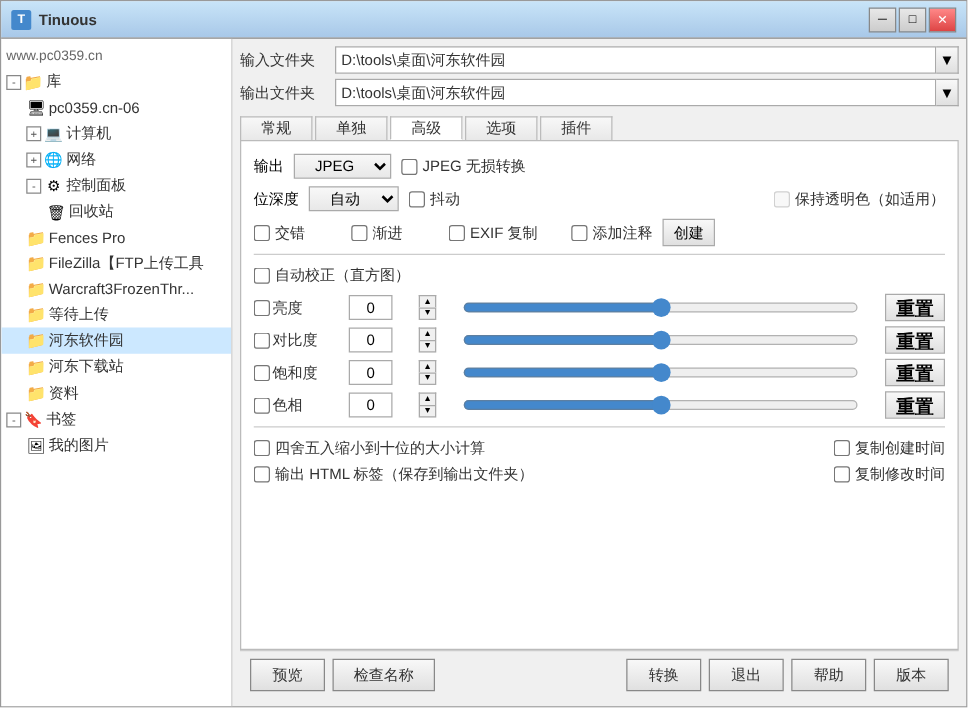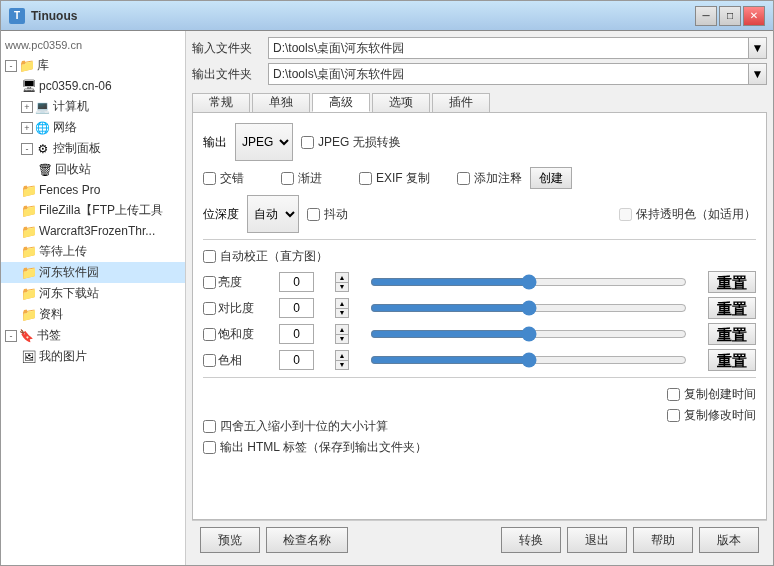--- a/index.html
+++ b/index.html
@@ -36,42 +36,42 @@
     
     
     .tabs { display: flex; margin-top: 4px; margin-bottom: 0; }
     .tab { padding: 0 16px; border: 1px solid #bbb; border-bottom: none; background: linear-gradient(to bottom, #f8f8f8, #e8e8e8); cursor: pointer; margin-right: 2px; color: #333; font-size: 12px; }
     .tab.active { background: white; border-bottom: 1px solid white; z-index: 1; position: relative; }
     
     
     .tab-content { flex: 1; border: 1px solid #bbb; background: white; padding: 10px; overflow-y: auto; }
     .section-row { display: flex; align-items: center; margin-bottom: 6px; gap: 8px; }
     
-    select { height: 38px; border: 1px solid #aaa; background: linear-gradient(to bottom, #f8f8f8, #e8e8e8); padding: 0 2px; font-size: 12px; cursor: pointer; }
+    select { height: 20px; border: 1px solid #aaa; background: linear-gradient(to bottom, #f8f8f8, #e8e8e8); padding: 0 12px; font-size: 12px; cursor: pointer; }
     
     .checkbox-label { display: flex; align-items: center; gap: 4px; cursor: pointer; color: #333; font-size: 12px; }
     input[type="checkbox"] { width: 13px; height: 13px; cursor: pointer; }
     
     .save-settings-label { font-size: 12px; color: #333; margin: 6px 0 4px; }
     
     
     .correction-section { margin-top: 8px; }
     .correction-title { font-size: 12px; color: #333; font-weight: bold; margin-bottom: 6px; }
     
     .slider-row { display: flex; align-items: center; margin-bottom: 4px; gap: 21px; }
     .slider-checkbox { display: flex; align-items: center; width: 55px; gap: 2px; }
     .number-input { width: 35px; height: 20px; border: 1px solid #aaa; text-align: center; font-size: 12px; padding: 0; }
     .spin-buttons { display: flex; flex-direction: column; width: 14px; height: 20px; }
     .spin-btn { flex: 1; border: 1px solid #aaa; background: #f0f0f0; display: flex; align-items: center; justify-content: center; font-size: 7px; cursor: pointer; line-height: 1; }
     .spin-btn:first-child { border-bottom: none; }
     input[type="range"] { flex: 1; height: 16px; accent-color: #4488cc; }
     .reset-btn { padding: 2px 8px; height: 22px; border: 1px solid #aaa; background: linear-gradient(to bottom, #f8f8f8, #e0e0e0); cursor: pointer; font-size: 15px; white-space: nowrap; font-weight: bold; }
     
     .bottom-checkboxes { display: flex; justify-content: space-between; margin-top: 8px; }
-    .bottom-left { display: flex; flex-direction: column; gap: 4px; margin-top: 32px; }
+    .bottom-left { display: flex; flex-direction: column; gap: 4px; }
     .bottom-right { display: flex; flex-direction: column; gap: 4px; }
     
     
     .footer { display: flex; align-items: center; padding: 6px 8px; border-top: 1px solid #ccc; background: #f0f0f0; gap: 6px; }
     .footer-spacer { flex: 1; }
     .footer-btn { padding: 4px 16px; height: 26px; border: 1px solid #888; background: linear-gradient(to bottom, #f8f8f8, #e0e0e0); cursor: pointer; font-size: 12px; color: #333; min-width: 60px; }
     
     .divider-line { border: none; border-top: 1px solid #ccc; margin: 6px 0; }
     
     .create-btn { padding: 2px 8px; height: 22px; border: 1px solid #aaa; background: linear-gradient(to bottom, #f8f8f8, #e0e0e0); cursor: pointer; font-size: 12px; }
@@ -225,55 +225,55 @@
             <option>BMP</option>
           </select>
           <label class="checkbox-label">
             <input type="checkbox" style="">
             <span>JPEG 无损转换</span>
           </label>
         </div>
 
 
         <div class="section-row">
-          <label class="checkbox-label" style="min-width:70px">
-            <input type="checkbox" style="">
-            <span>交错</span>
-          </label>
-          <label class="checkbox-label" style="min-width:70px">
-            <input type="checkbox" style="">
-            <span>渐进</span>
-          </label>
-          <label class="checkbox-label" style="min-width:90px">
-            <input type="checkbox" style="">
-            <span>EXIF 复制</span>
-          </label>
-          <label class="checkbox-label">
-            <input type="checkbox" style="">
-            <span>添加注释</span>
-          </label>
-          <button class="create-btn">创建</button>
-        </div>
-
-        <div class="section-row">
           <span>位深度</span>
           <select>
             <option>自动</option>
             <option>8位</option>
             <option>16位</option>
           </select>
           <label class="checkbox-label">
             <input type="checkbox" style="">
             <span>抖动</span>
           </label>
           <div style="flex:1"></div>
           <label class="checkbox-label">
             <input type="checkbox" disabled="" style="">
             <span>保持透明色（如适用）</span>
           </label>
+        </div>
+
+        <div class="section-row">
+          <label class="checkbox-label" style="min-width:70px">
+            <input type="checkbox" style="">
+            <span>交错</span>
+          </label>
+          <label class="checkbox-label" style="min-width:70px">
+            <input type="checkbox" style="">
+            <span>渐进</span>
+          </label>
+          <label class="checkbox-label" style="min-width:90px">
+            <input type="checkbox" style="">
+            <span>EXIF 复制</span>
+          </label>
+          <label class="checkbox-label">
+            <input type="checkbox" style="">
+            <span>添加注释</span>
+          </label>
+          <button class="create-btn">创建</button>
         </div>
 
         <hr class="divider-line">
 
         <div class="correction-section">
 
           <div class="section-row">
             <label class="checkbox-label">
               <input type="checkbox" style="">
               <span>自动校正（直方图）</span>

